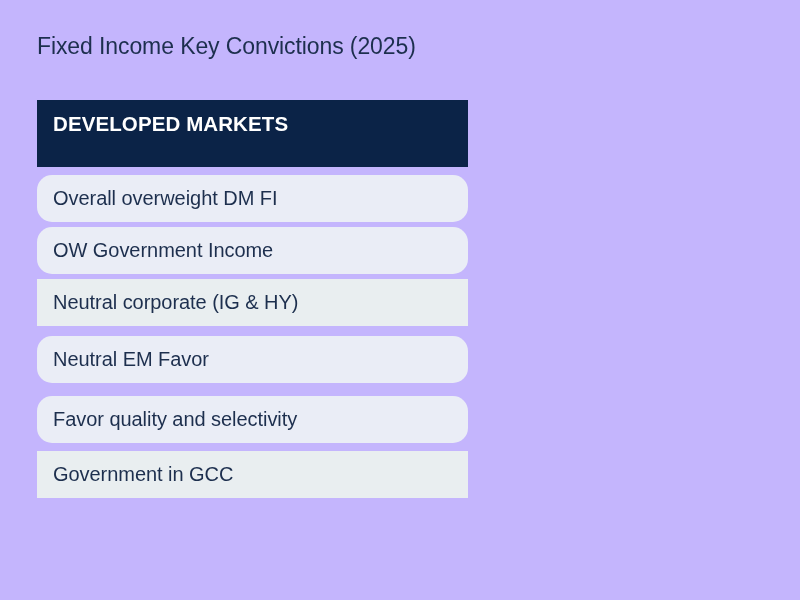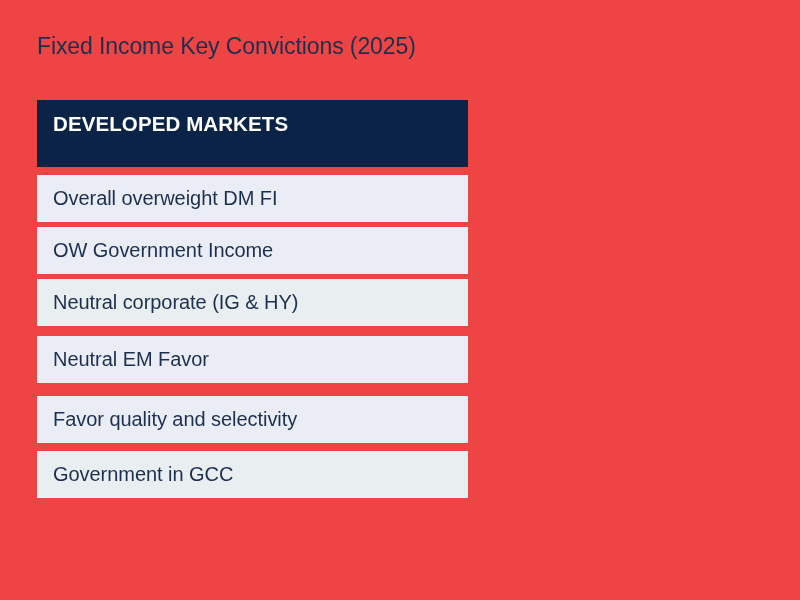--- a/index.html
+++ b/index.html
@@ -13,21 +13,21 @@
     background: #ffffff;
     font-family: "Liberation Sans", sans-serif;
     -webkit-font-smoothing: antialiased;
     overflow: hidden;
   }
 
   #slide {
     position: relative;
     width: 800px;
     height: 600px;
-    background: #ef4444;
+    background: #c4b5fd;
   }
 
   
   #slide-title {
     position: absolute;
     left: 37px;
     top: 31px;
     width: 700px;
     font-size: 23px;
     line-height: 30px;
@@ -76,21 +76,21 @@
   
   .item-row {
     color: #1d2f4e;
     font-size: 20px;
     font-weight: 400;
     letter-spacing: -0.05px;
     padding-left: 16px;
     box-sizing: border-box;
     height: 47px;
   }
-  .item-row.tint-blue { background: #eaedf6; }
+  .item-row.tint-blue { background: #eaedf6; border-radius: 15px; }
   .item-row.tint-gray { background: #e9eef0; }
 
   .row-gap-sm { height: 5px; }
   .row-gap-md { height: 8px; }
   .row-gap-lg { height: 13px; }
 
   .row-label {
     display: block;
     white-space: nowrap;
   }

